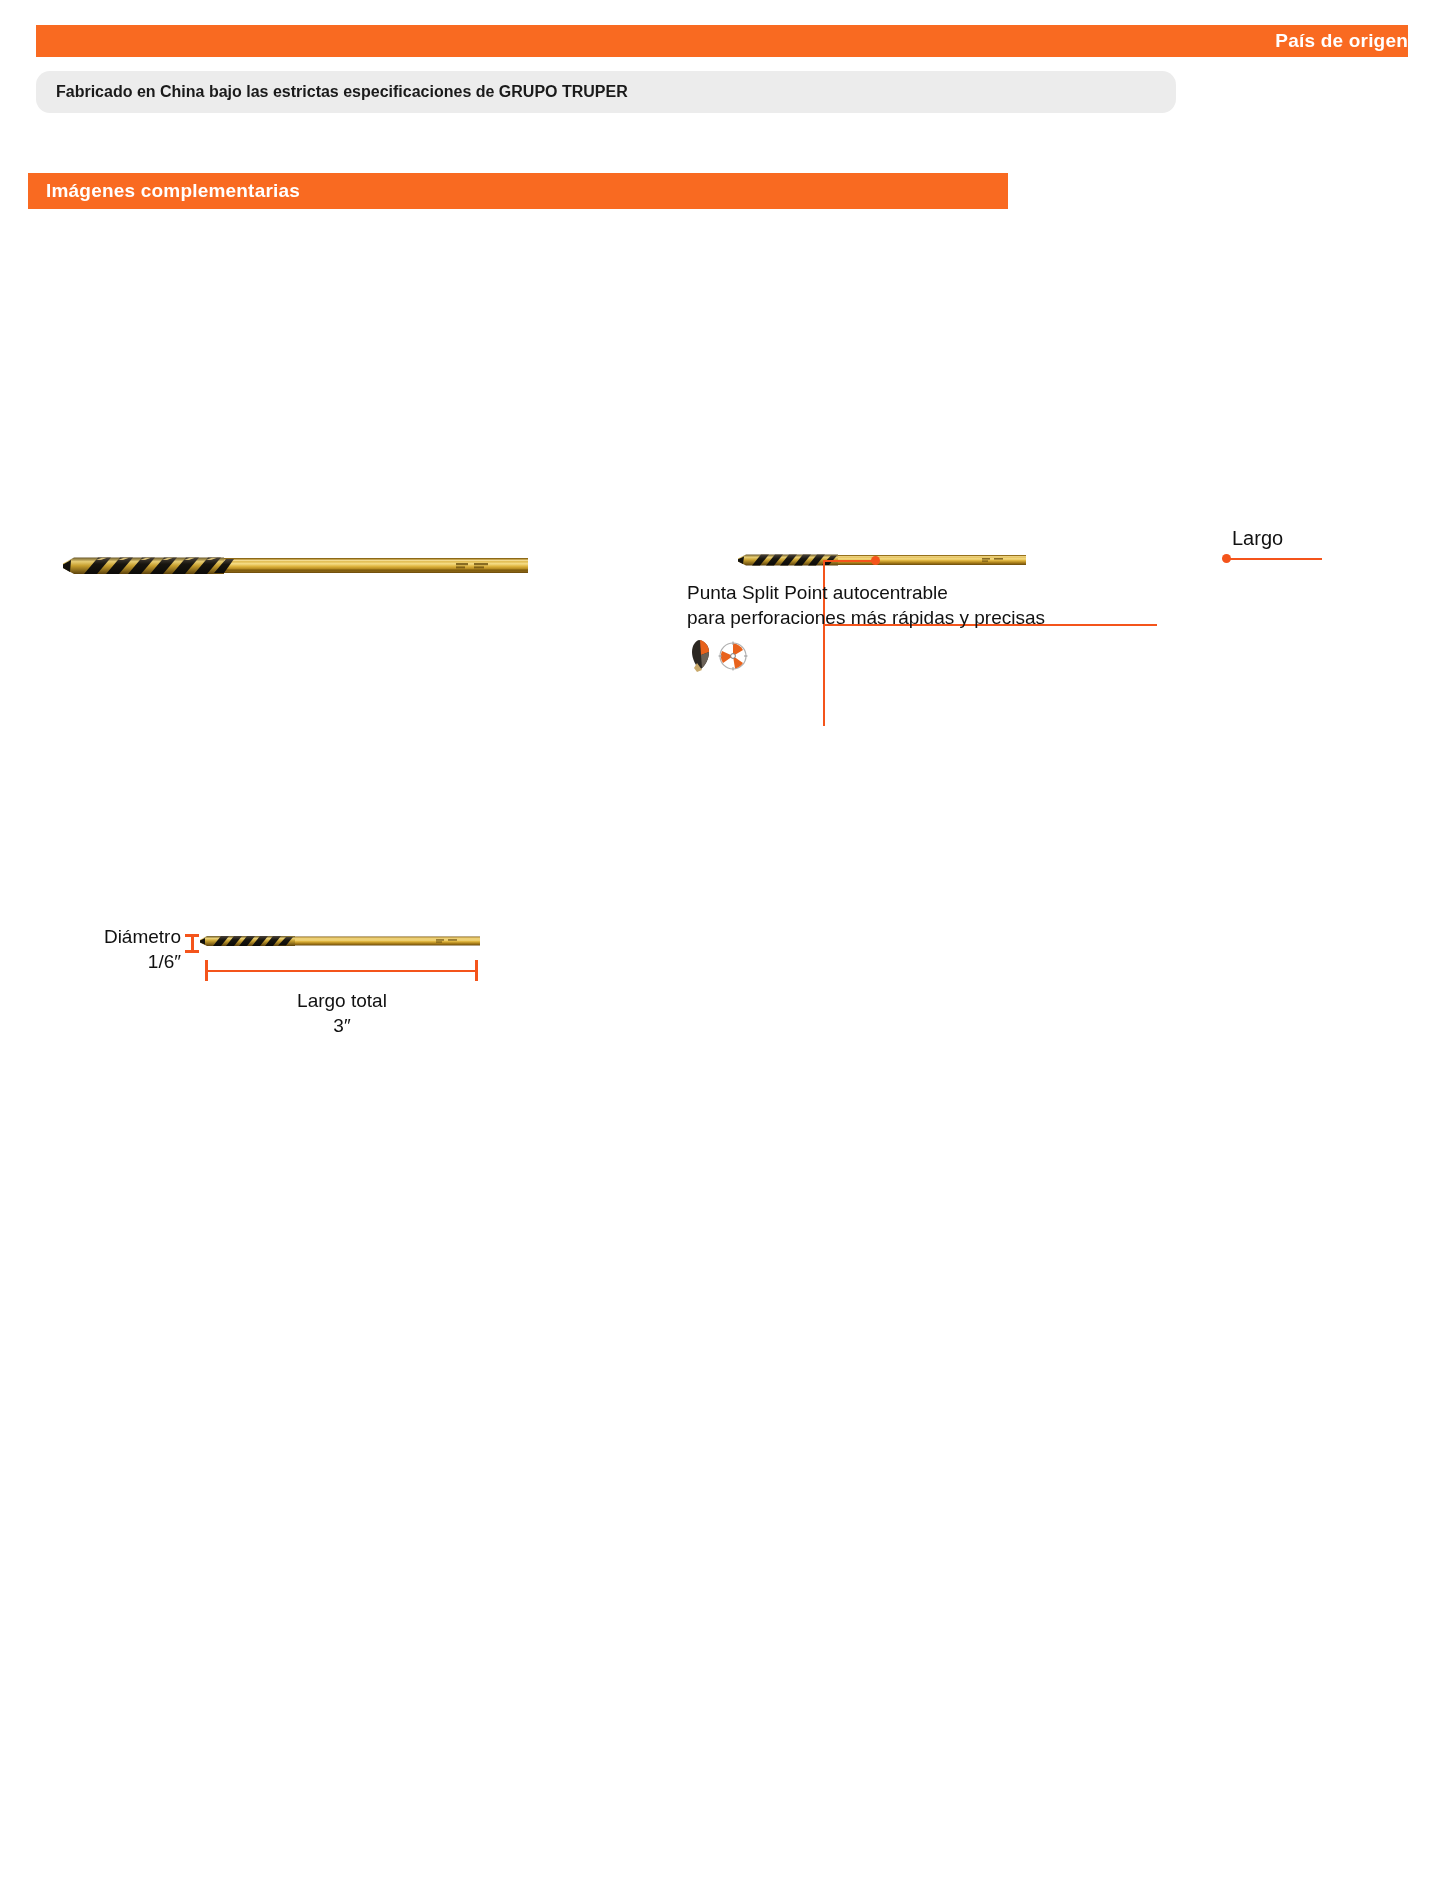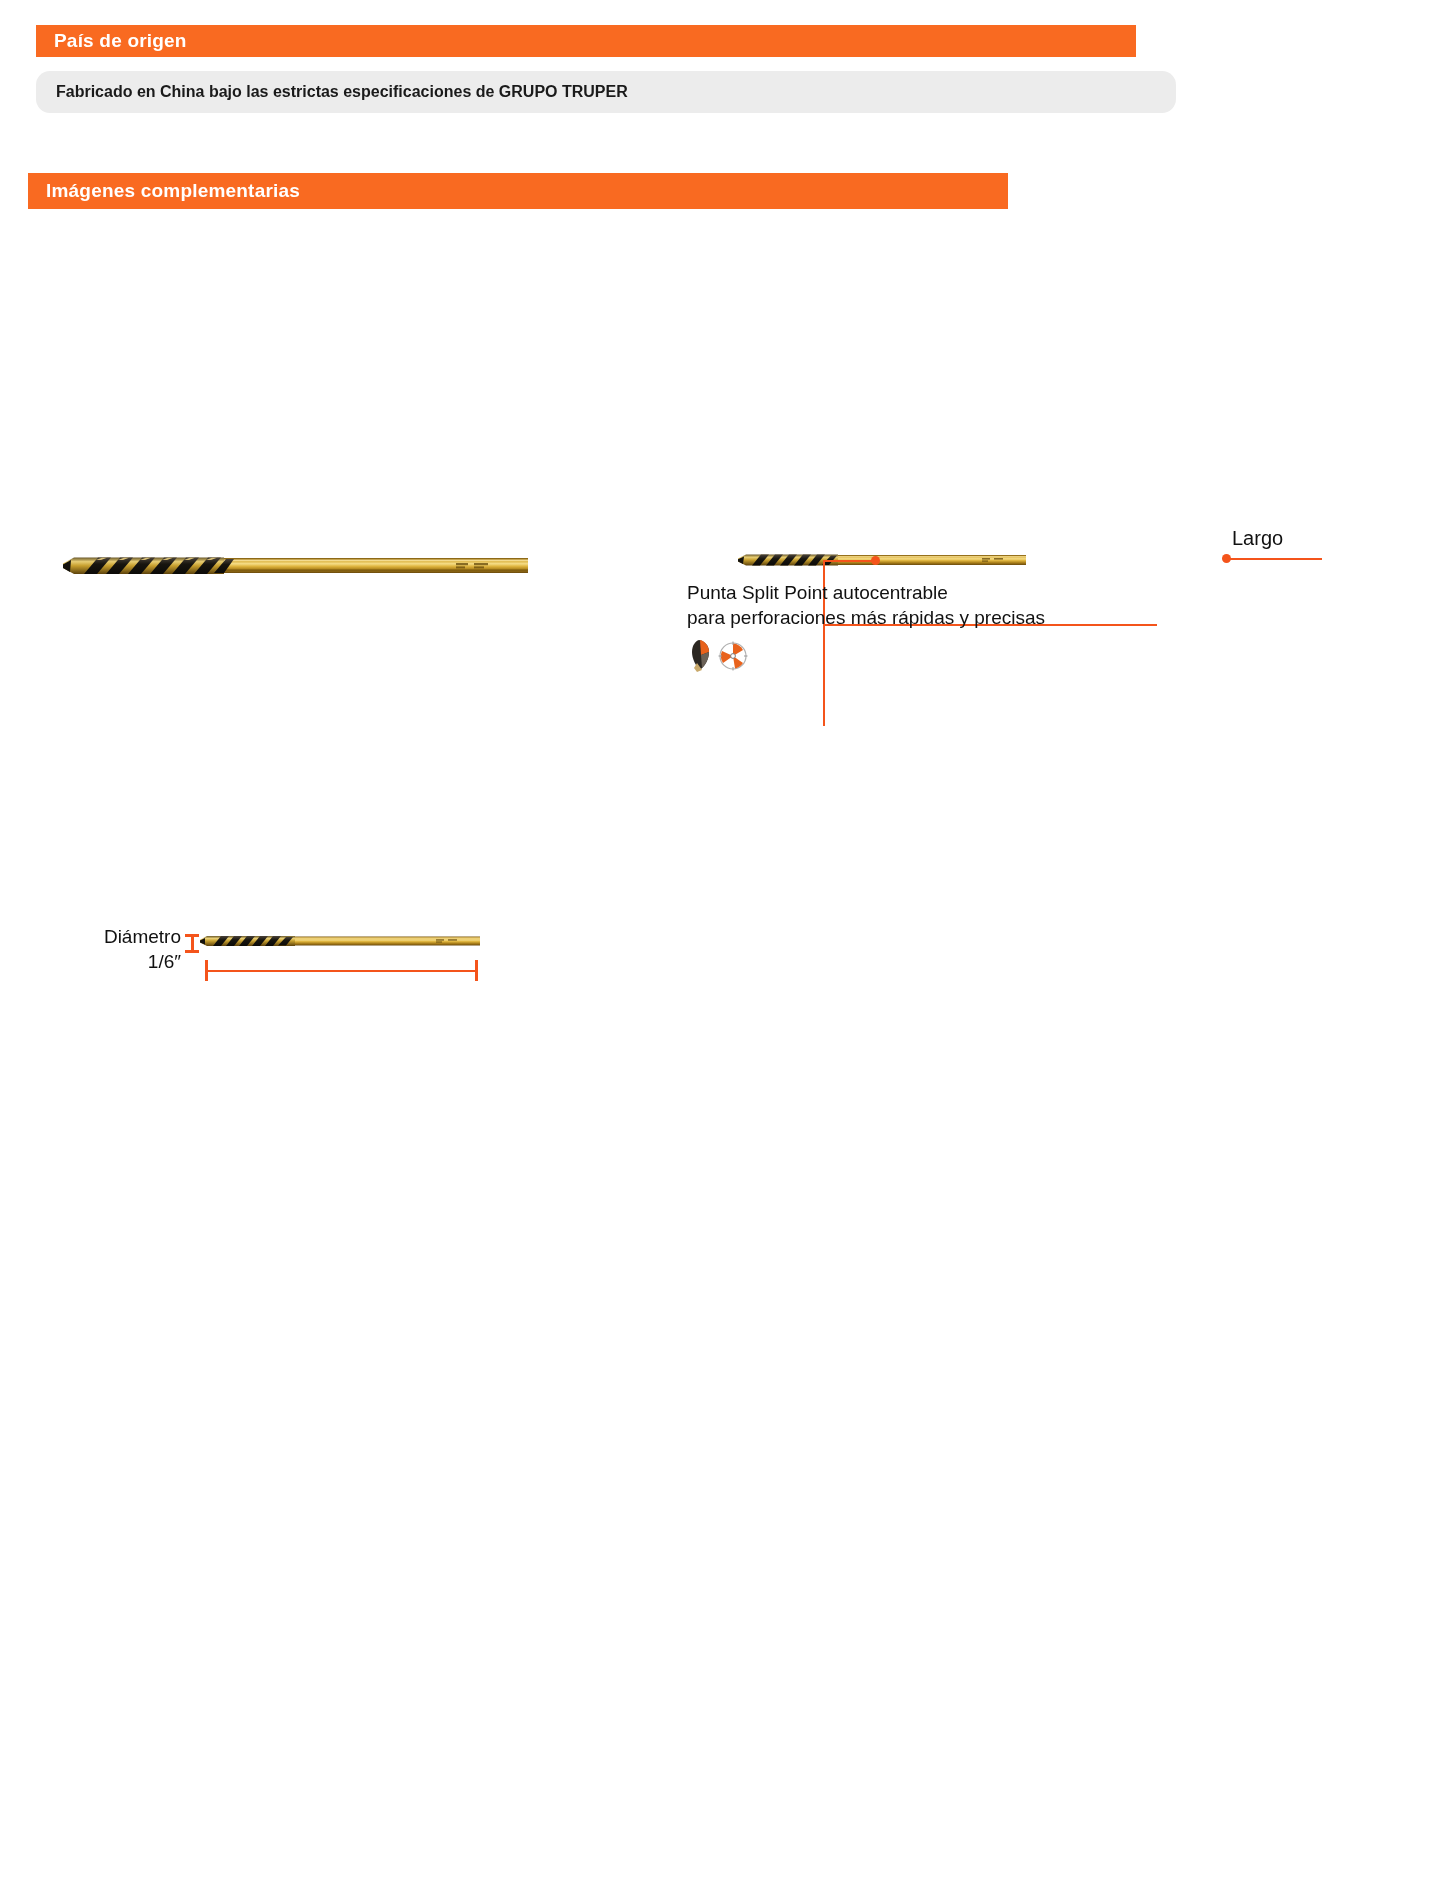--- a/index.html
+++ b/index.html
@@ -24,21 +24,21 @@
   }
   .section-bar-title {
     color: #ffffff;
     font-weight: bold;
     font-size: 19px;
     letter-spacing: 0.2px;
     padding-left: 18px;
     white-space: nowrap;
   }
 
-  #bar-pais        { left: 36px; top: 25px;  width: 1100px; height: 32px; }
+  #bar-pais        { left: 36px; top: 25px;  width: 1372px; height: 32px; justify-content: flex-end; }
   #bar-imagenes    { left: 28px; top: 173px; width: 980px; height: 36px; }
 
   
   #panel-origen {
     position: absolute;
     left: 36px;
     top: 71px;
     width: 1140px;
     height: 42px;
     background: #ECECEC;
@@ -338,13 +338,17 @@
 
   <div id="dia-label">
     <span class="dl">Diámetro</span>
     <span class="dl">1/6″</span>
   </div>
 
   <div class="dim-line" id="largo-rule"></div>
   <div class="dim-line" id="largo-tick-l"></div>
   <div class="dim-line" id="largo-tick-r"></div>
 
+  <div id="largo-label">
+    <span class="ll">Largo total</span>
+    <span class="ll">3″</span>
+  </div>
 </div>
 
 </body></html>

